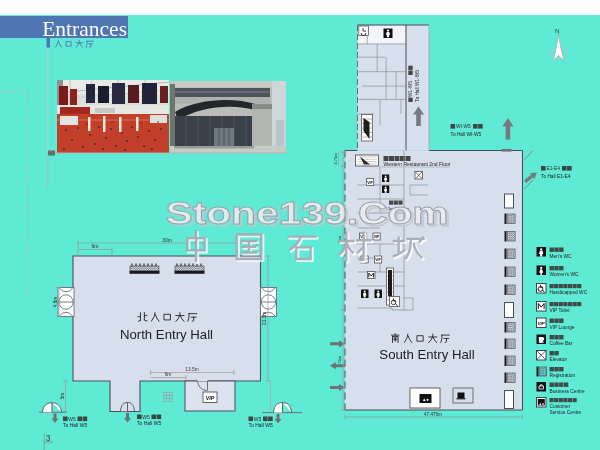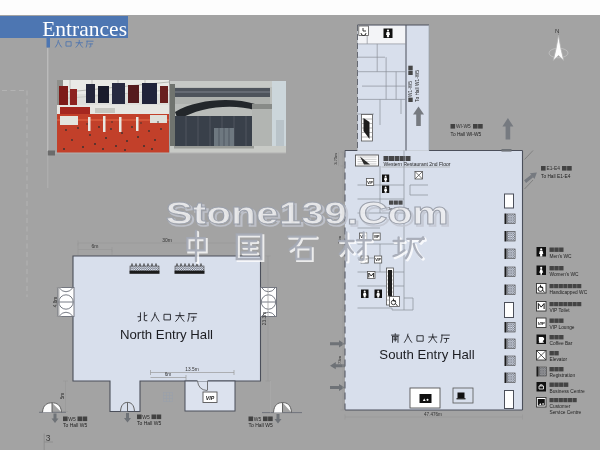--- a/index.html
+++ b/index.html
@@ -1,17 +1,17 @@
 <!DOCTYPE html>
 <html><head>
 <meta charset="utf-8">
 <style>
 html,body{margin:0;padding:0;}
 body{width:600px;height:450px;overflow:hidden;background:#fff;font-family:"Liberation Sans",sans-serif;}
-#page{position:relative;width:600px;height:450px;background:#a3a3a3;}
+#page{position:relative;width:600px;height:450px;background:#5eead4;}
 .abs{position:absolute;}
 </style>
 </head>
 <body>
 <div id="page">
 <svg class="abs" style="left:0;top:0" width="600" height="450" viewBox="0 0 600 450">
 <defs>
 <pattern id="hatch" width="3" height="3" patternUnits="userSpaceOnUse">
   <path d="M0,0 L3,3 M3,0 L0,3" stroke="#6a6e78" stroke-width="0.5"></path>
 </pattern>

